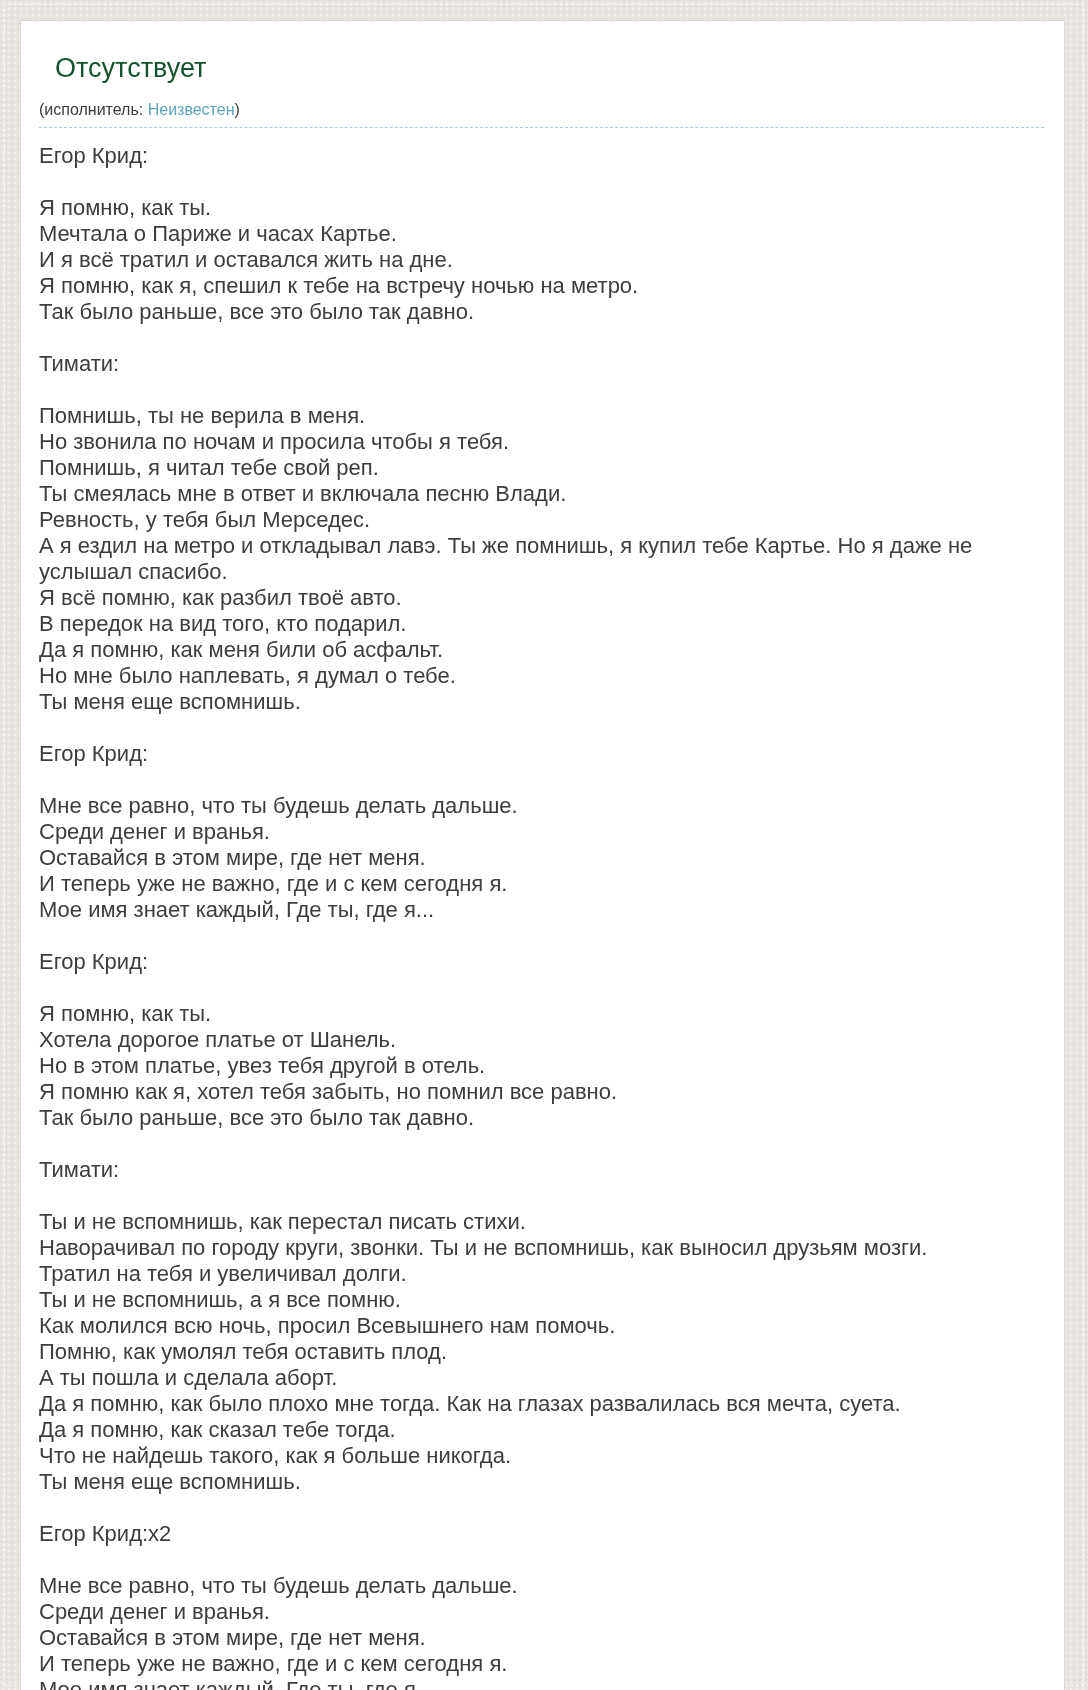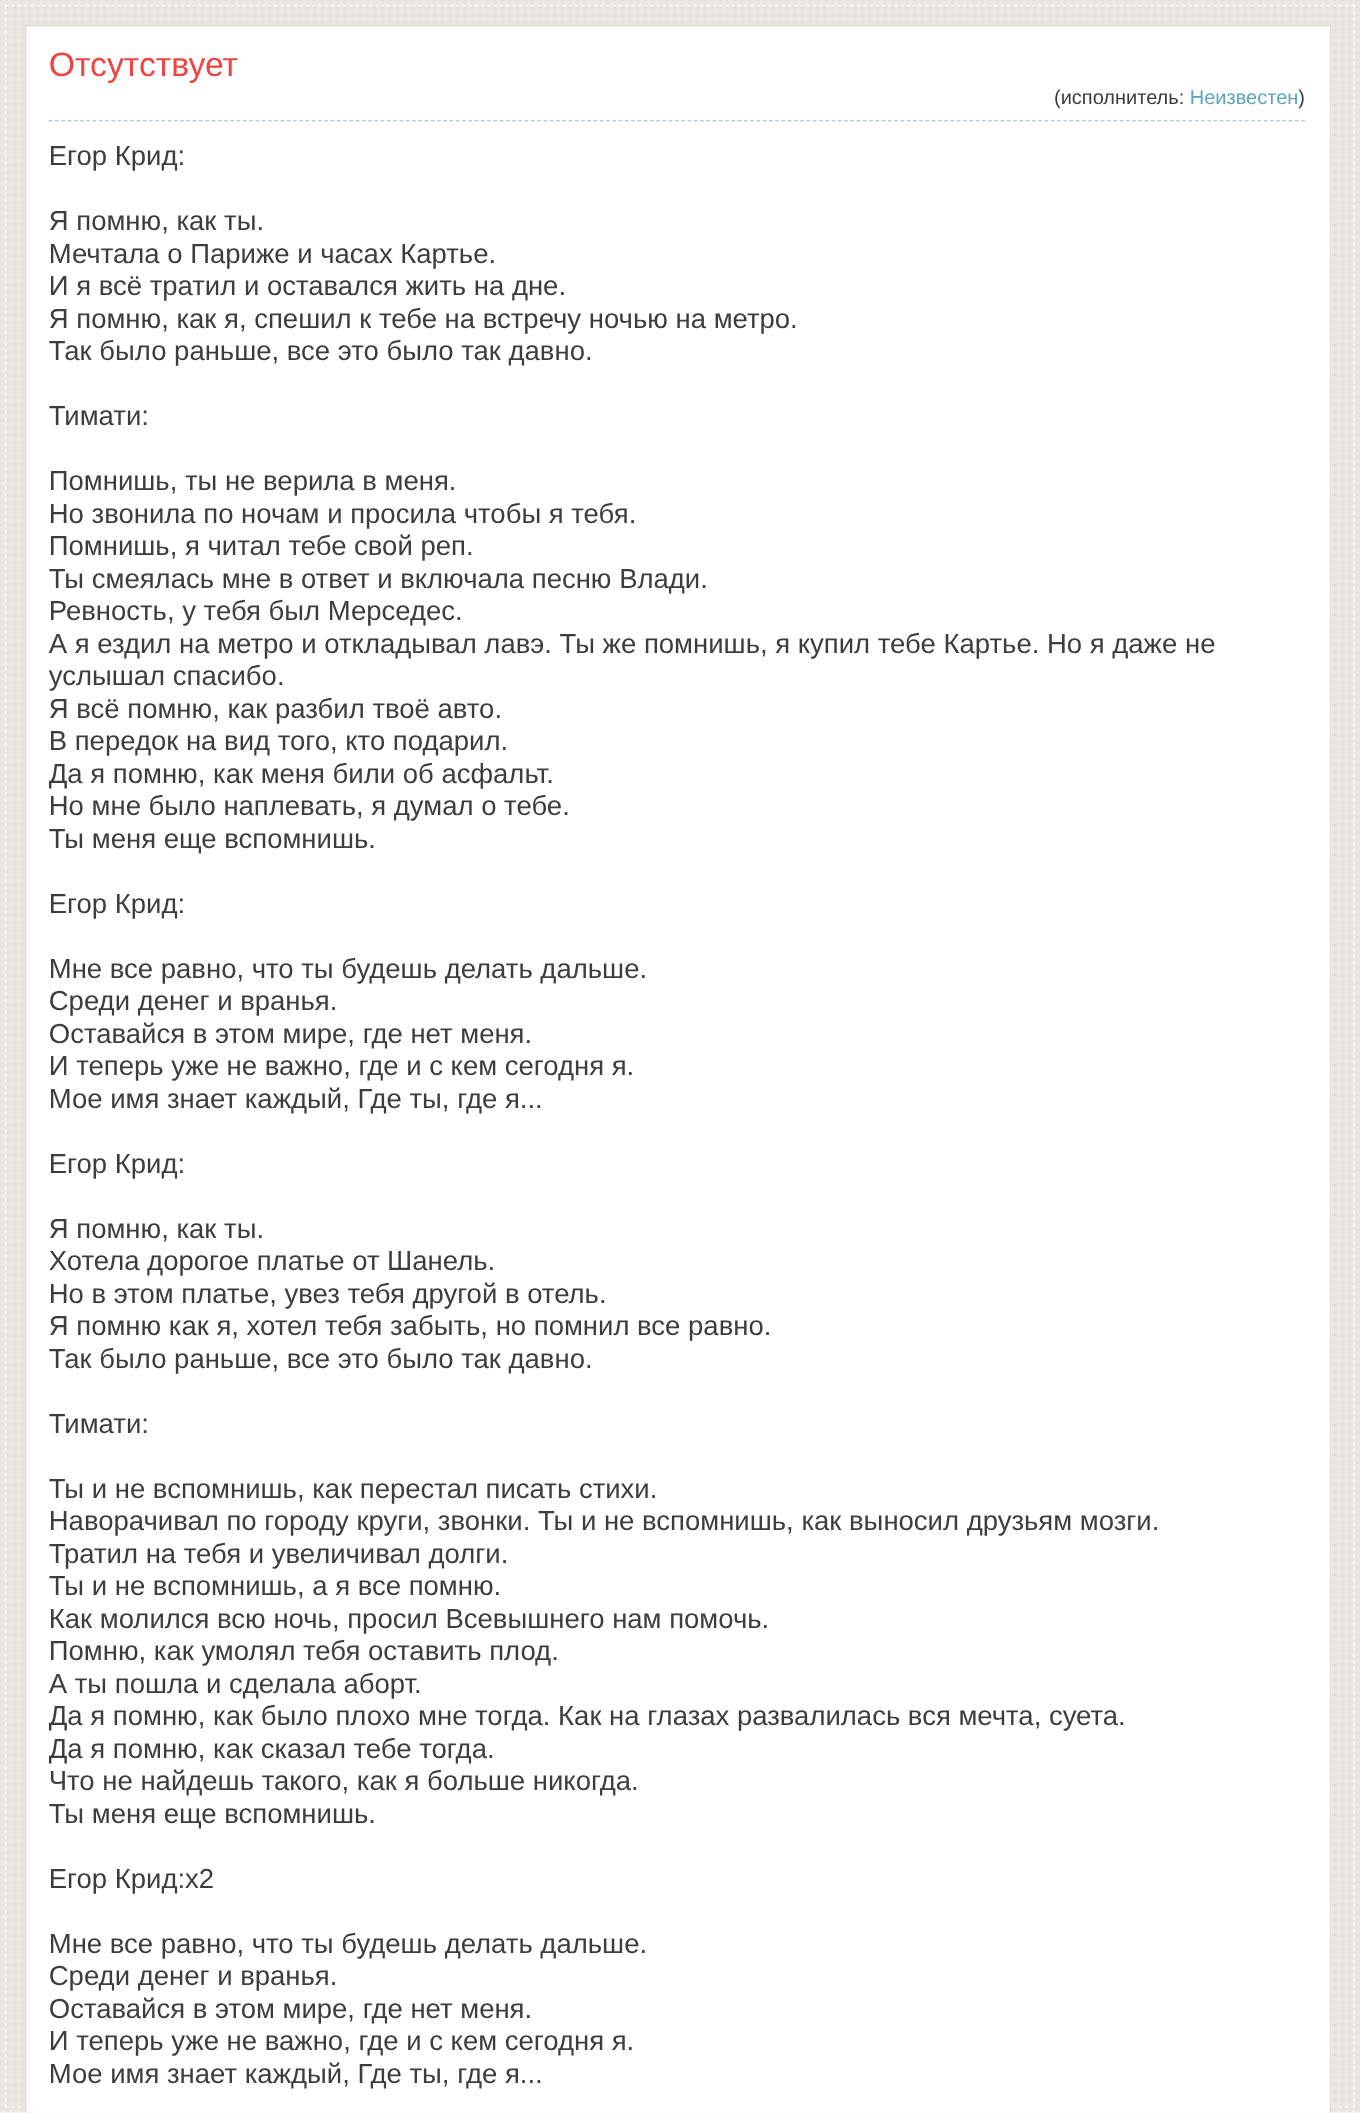--- a/index.html
+++ b/index.html
@@ -30,34 +30,33 @@
     position: absolute;
     left: 20px;
     top: 20px;
     width: 1045px;
     min-height: 1645px;
     background: #ffffff;
     border: 1px solid #dcd9d3;
     padding: 16px 20px 26px 18px;
   }
   .song-title {
-    color: #ef4444;
+    color: #14532d;
     font-size: 27px;
     line-height: 31px;
     font-weight: normal;
-    margin: 0;
+    margin: 16px;
   }
   .artist-line {
     font-size: 16px;
     line-height: 20px;
     color: #3b3b3b;
     padding-bottom: 7px;
     border-bottom: 1px dashed #a9cbd9;
     margin-top: 1px;
-    text-align: right;
   }
   .artist-link {
     color: #5aa5b9;
     text-decoration: none;
     cursor: pointer;
   }
   .lyrics {
     margin-top: 15px;
     font-size: 22px;
     line-height: 26px;

